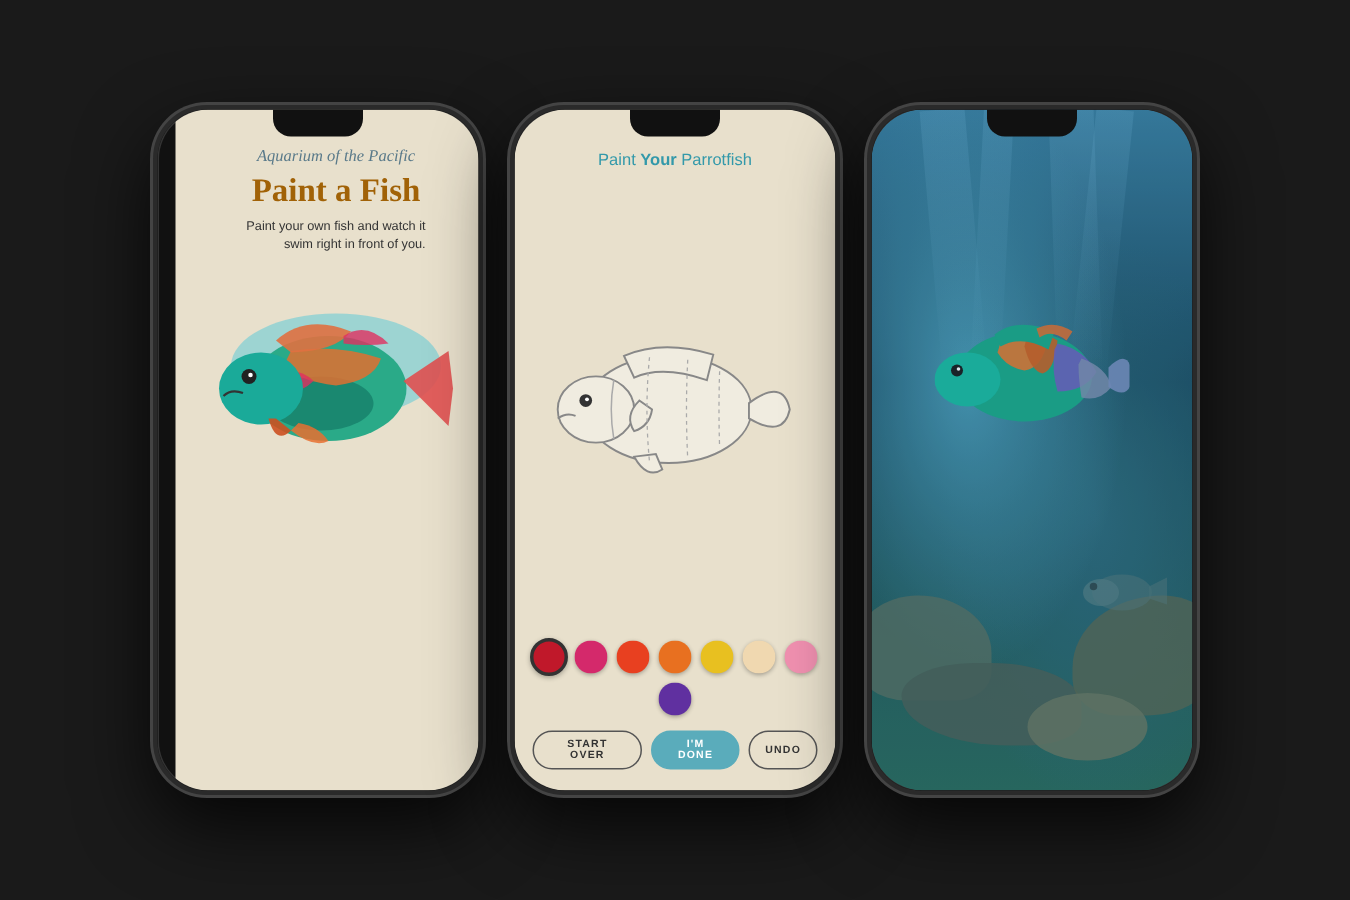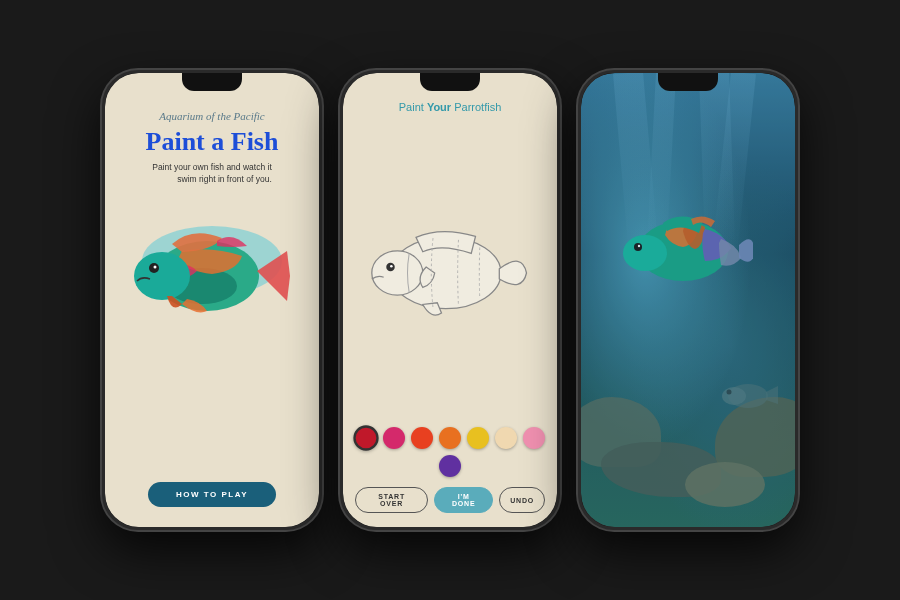--- a/index.html
+++ b/index.html
@@ -56,42 +56,43 @@
     }
 
     
     .screen1 {
       background: #e8e0cc;
       width: 100%;
       height: 100%;
       display: flex;
       flex-direction: column;
       align-items: center;
-      padding: 30px 16px 20px;
+      padding: 18px 16px 20px;
+      margin-left: 12px;
     }
 
     .aquarium-logo {
       font-family: 'Palatino Linotype', Palatino, serif;
       font-style: italic;
       color: #5a7a8a;
       font-size: 9px;
       text-align: center;
       line-height: 1.3;
       margin-bottom: 4px;
       margin-top: 6px;
     }
 
     .aquarium-logo .fancy {
       font-size: 11px;
       font-style: italic;
     }
 
     .paint-fish-title {
-      color: #1d4ed8;
-      font-size: 26px;
+      color: #a16207;
+      font-size: 22px;
       font-weight: bold;
       font-family: Georgia, serif;
       text-align: left;
       line-height: 1.1;
       margin-bottom: 6px;
     }
 
     .paint-fish-subtitle {
       color: #333;
       font-size: 8.5px;
@@ -382,21 +383,20 @@
 
             <path d="M40 48 Q60 30 90 42 Q80 55 50 56 Z" fill="#e07040" opacity="0.9"></path>
 
             <path d="M50 108 Q65 120 75 115 Q68 105 55 103 Z" fill="#e87030" opacity="0.85"></path>
             <path d="M35 100 Q40 118 50 108 L40 100 Z" fill="#cc5020" opacity="0.9"></path>
 
             <path d="M85 45 Q100 35 115 50 Q100 52 85 50 Z" fill="#e03060" opacity="0.8"></path>
           </svg>
         </div>
 
-        <button class="how-to-play-btn">HOW TO PLAY</button>
       </div>
     </div>
   </div>
 </div>
 
 <div class="phone-wrapper">
   <div class="phone">
     <div class="phone-screen">
       <div class="screen2">
 

